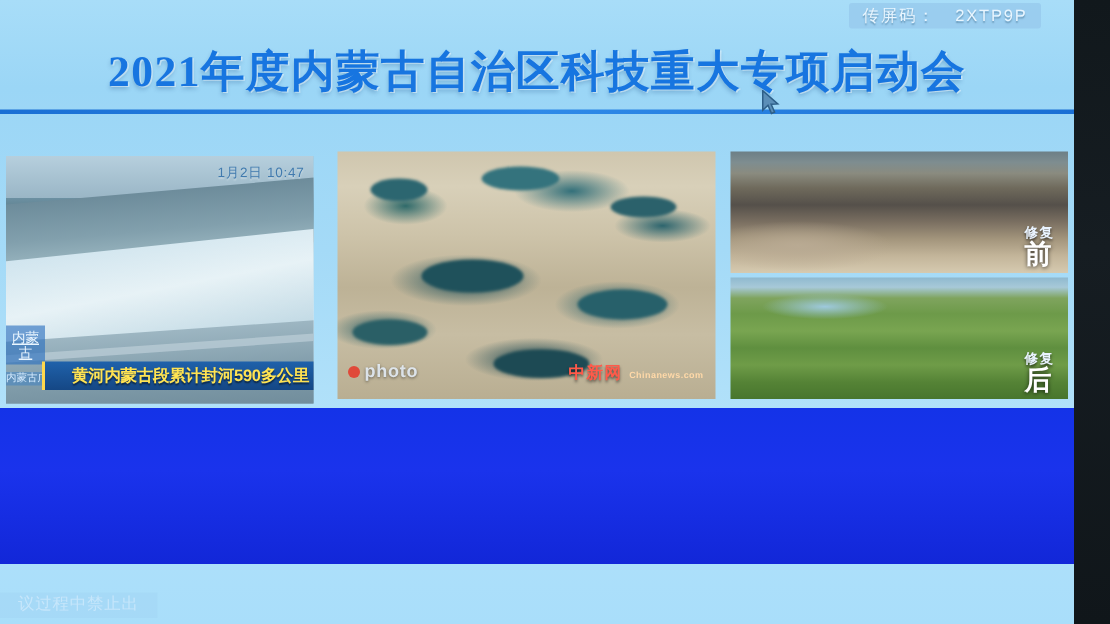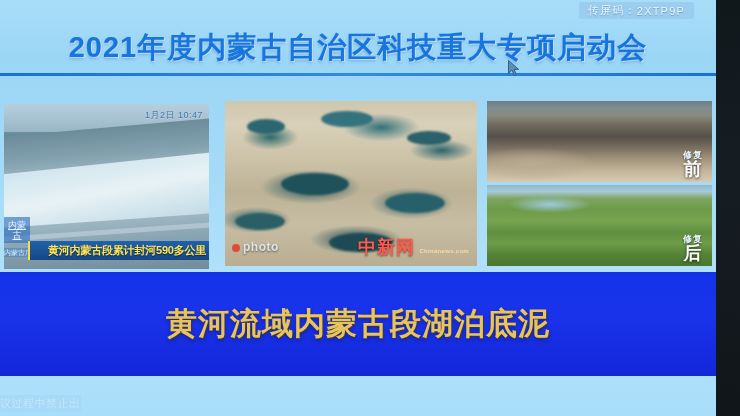--- a/index.html
+++ b/index.html
@@ -45,37 +45,38 @@
 
   
   .transmit-code {
     position: absolute;
     right: 22px;
     top: 2px;
     height: 17px;
     padding: 0 9px;
     display: flex;
     align-items: center;
-    gap: 0;
+    gap: 13px;
     background: rgba(150, 200, 235, 0.72);
     border-radius: 2px;
     color: #e9f6ff;
     font-size: 11px;
     letter-spacing: 1.2px;
     text-shadow: 0 1px 1px rgba(20,60,90,.35);
     z-index: 9;
   }
 
   
   .header {
     position: absolute;
     left: 0;
     top: 20px;
     width: 716px;
     height: 58px;
+    font-family: Liberation Serif, serif;
   }
   .header-title {
     position: absolute;
     left: 0;
     top: 8px;
     width: 716px;
     text-align: center;
     font-size: 29px;
     font-weight: bold;
     letter-spacing: 1px;
@@ -277,21 +278,21 @@
     margin-right: 3px;
     vertical-align: -1px;
   }
   .wm-cns {
     right: 8px;
     bottom: 9px;
     text-align: center;
     line-height: 11px;
   }
   .wm-cns .cn {
-    font-size: 18px;
+    font-size: 11px;
     color: #ff5a4a;
     text-shadow: 0 1px 2px rgba(0,0,0,.55);
     letter-spacing: 1px;
   }
   .wm-cns .en {
     font-size: 6px;
     color: #ffd9a8;
     letter-spacing: .3px;
   }
 
@@ -329,21 +330,20 @@
         #79a551 44%,
         #5f8f3f 58%,
         #6f9c48 72%,
         #558336 86%,
         #48762d 100%);
   }
   .stage-label {
     position: absolute;
     right: 9px;
     bottom: 4px;
-    text-align: center;
     line-height: 1;
     white-space: nowrap;
   }
   .stage-label .small {
     display: block;
     font-size: 9px;
     font-weight: bold;
     color: #eaf4ff;
     letter-spacing: 1px;
     text-shadow: 0 1px 2px rgba(0,0,0,.65);
@@ -380,21 +380,21 @@
     text-shadow: 1px 1px 0 rgba(90,60,0,.55),
                  0 2px 4px rgba(0,0,0,.35);
   }
 
   
   .footer-watermark {
     position: absolute;
     left: 0;
     bottom: 4px;
     max-width: 150px;
-    padding: 2px 0;
+    padding: 2px 12px;
     font-size: 11px;
     line-height: 13px;
     color: rgba(230,244,255,.50);
     background: rgba(150,200,235,.20);
     letter-spacing: .5px;
     white-space: nowrap;
     overflow: hidden;
   }
 
   
@@ -466,21 +466,20 @@
       <div class="photo photo-after">
         <div class="stage-label">
           <span class="small">修复</span>
           <span class="big">后</span>
         </div>
       </div>
 
     </div>
 
     <div class="caption-block">
-      <div class="caption-line">黄河流域内蒙古段湖泊底泥</div>
     </div>
 
     <div class="footer-watermark">议过程中禁止出</div>
 
   </div>
 
   <div class="right-letterbox"></div>
 
   <div class="cursor">
     <svg width="12" height="18" viewBox="0 0 12 18" xmlns="http://www.w3.org/2000/svg">

